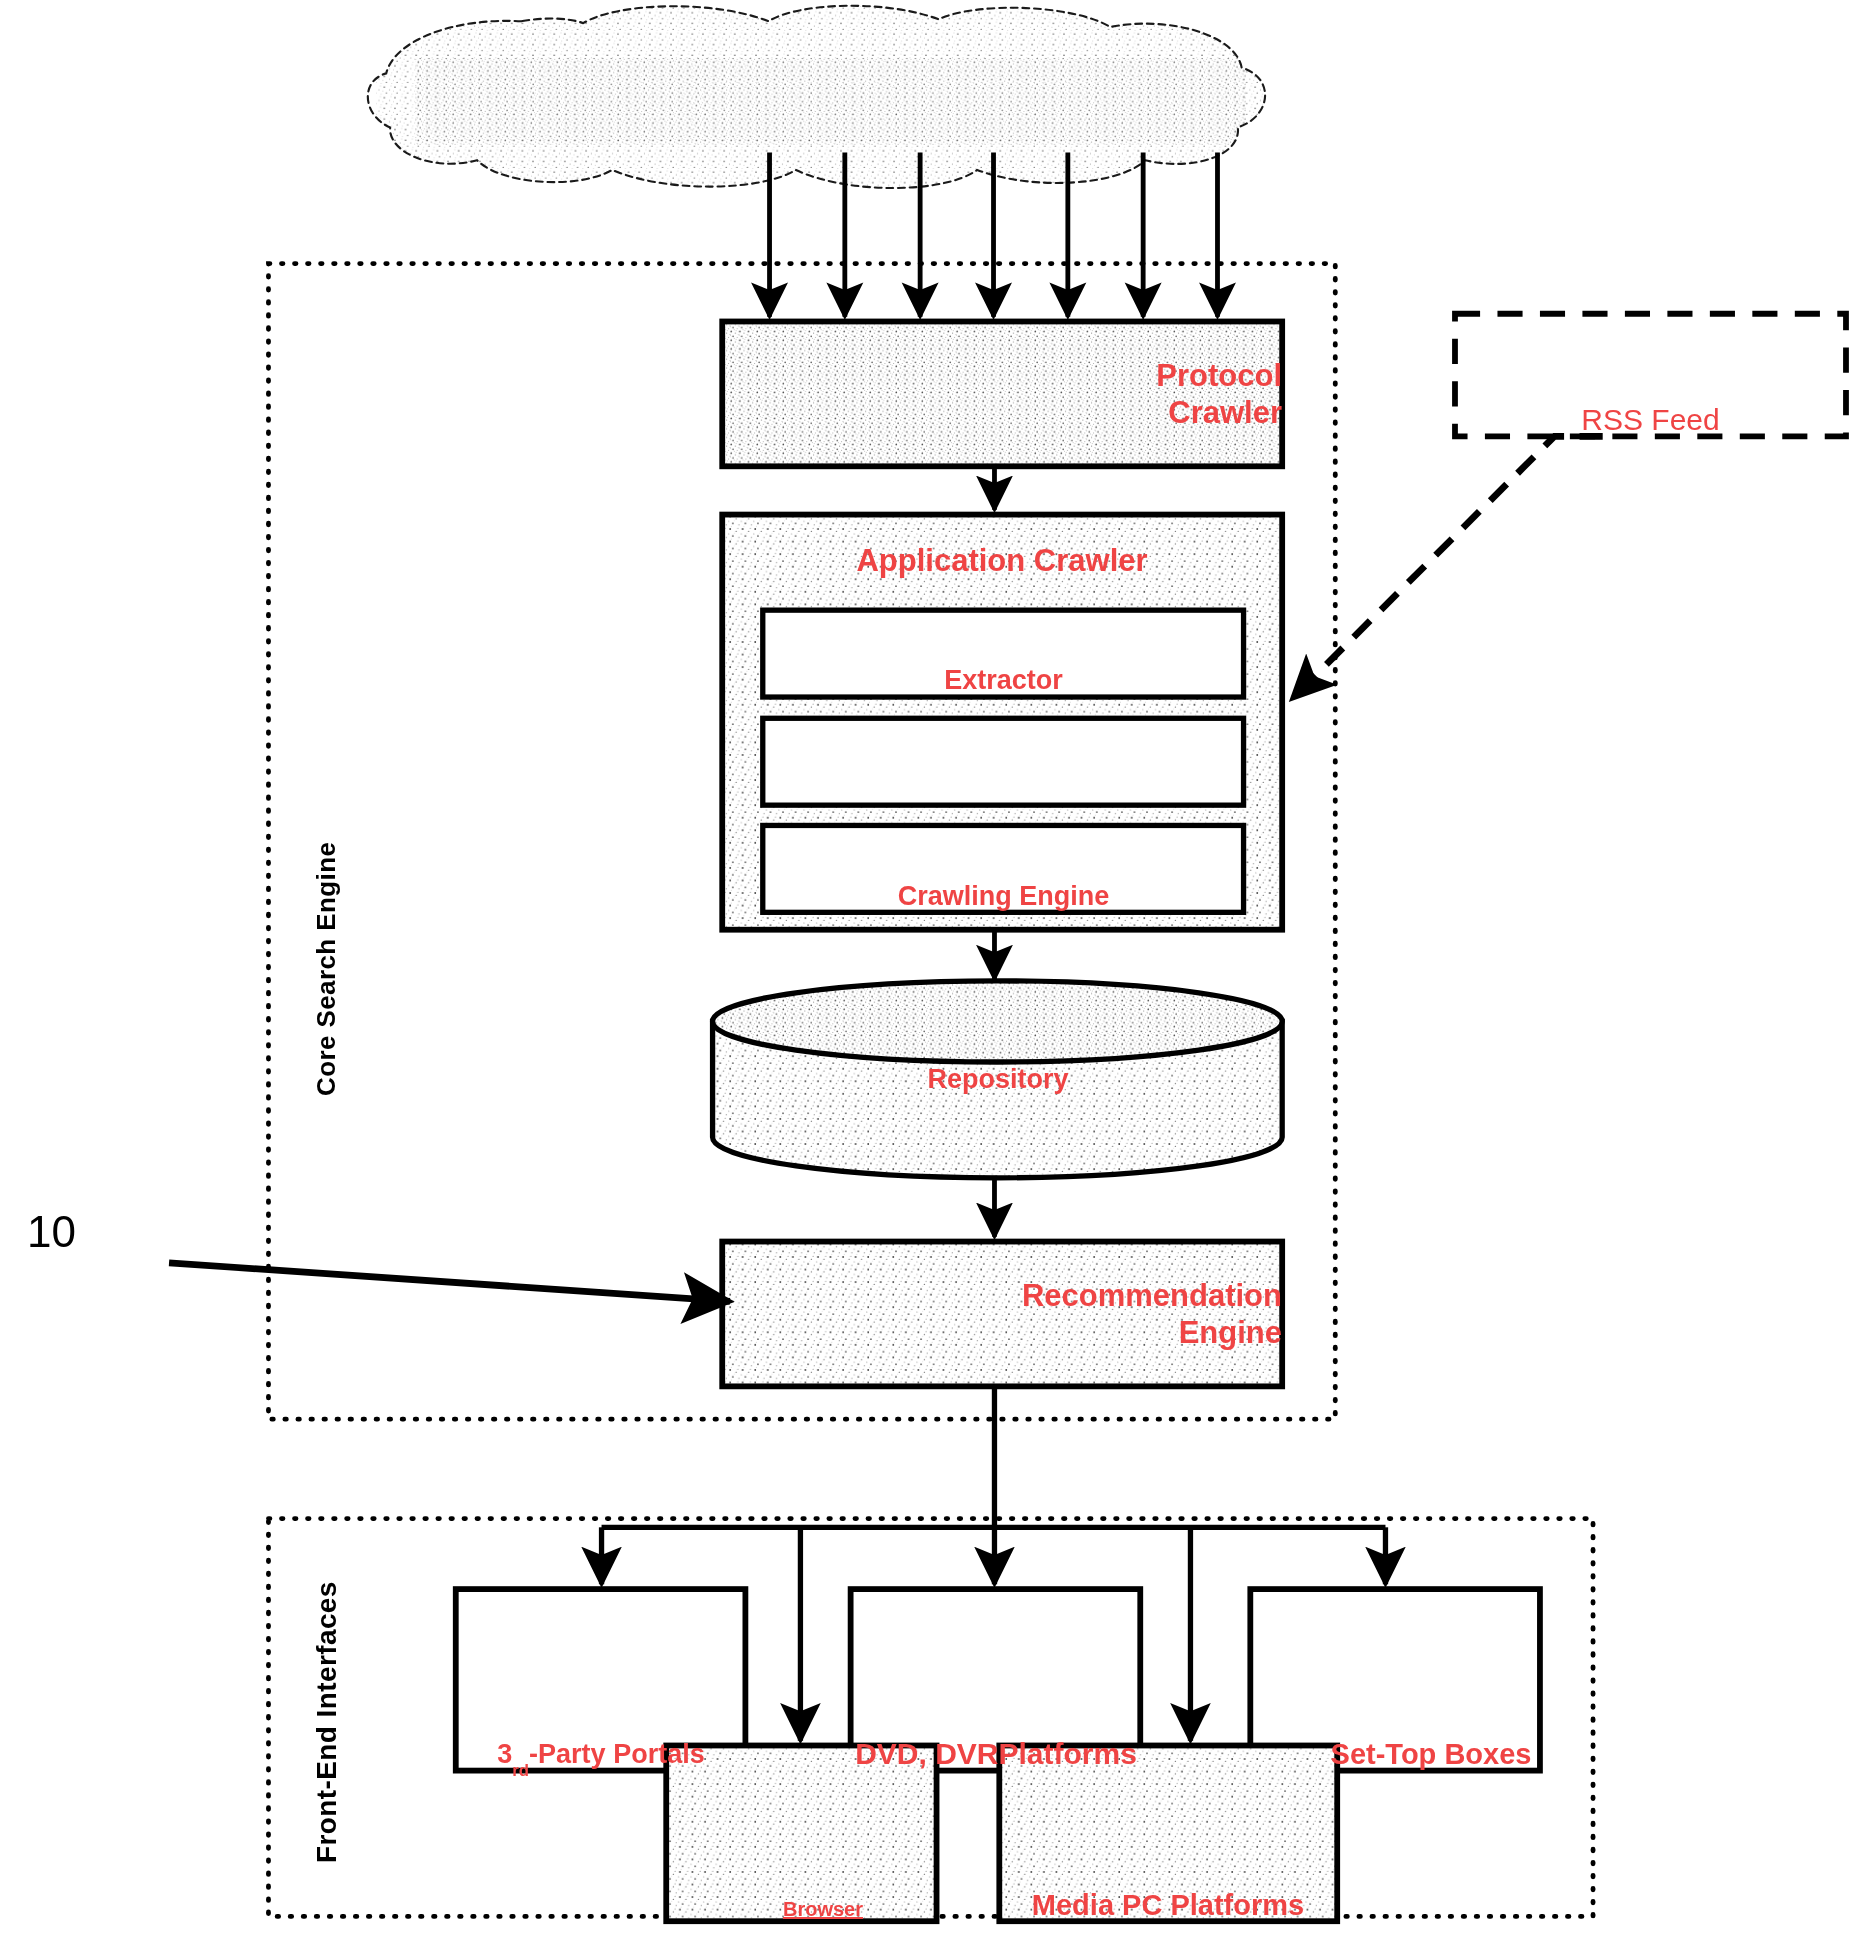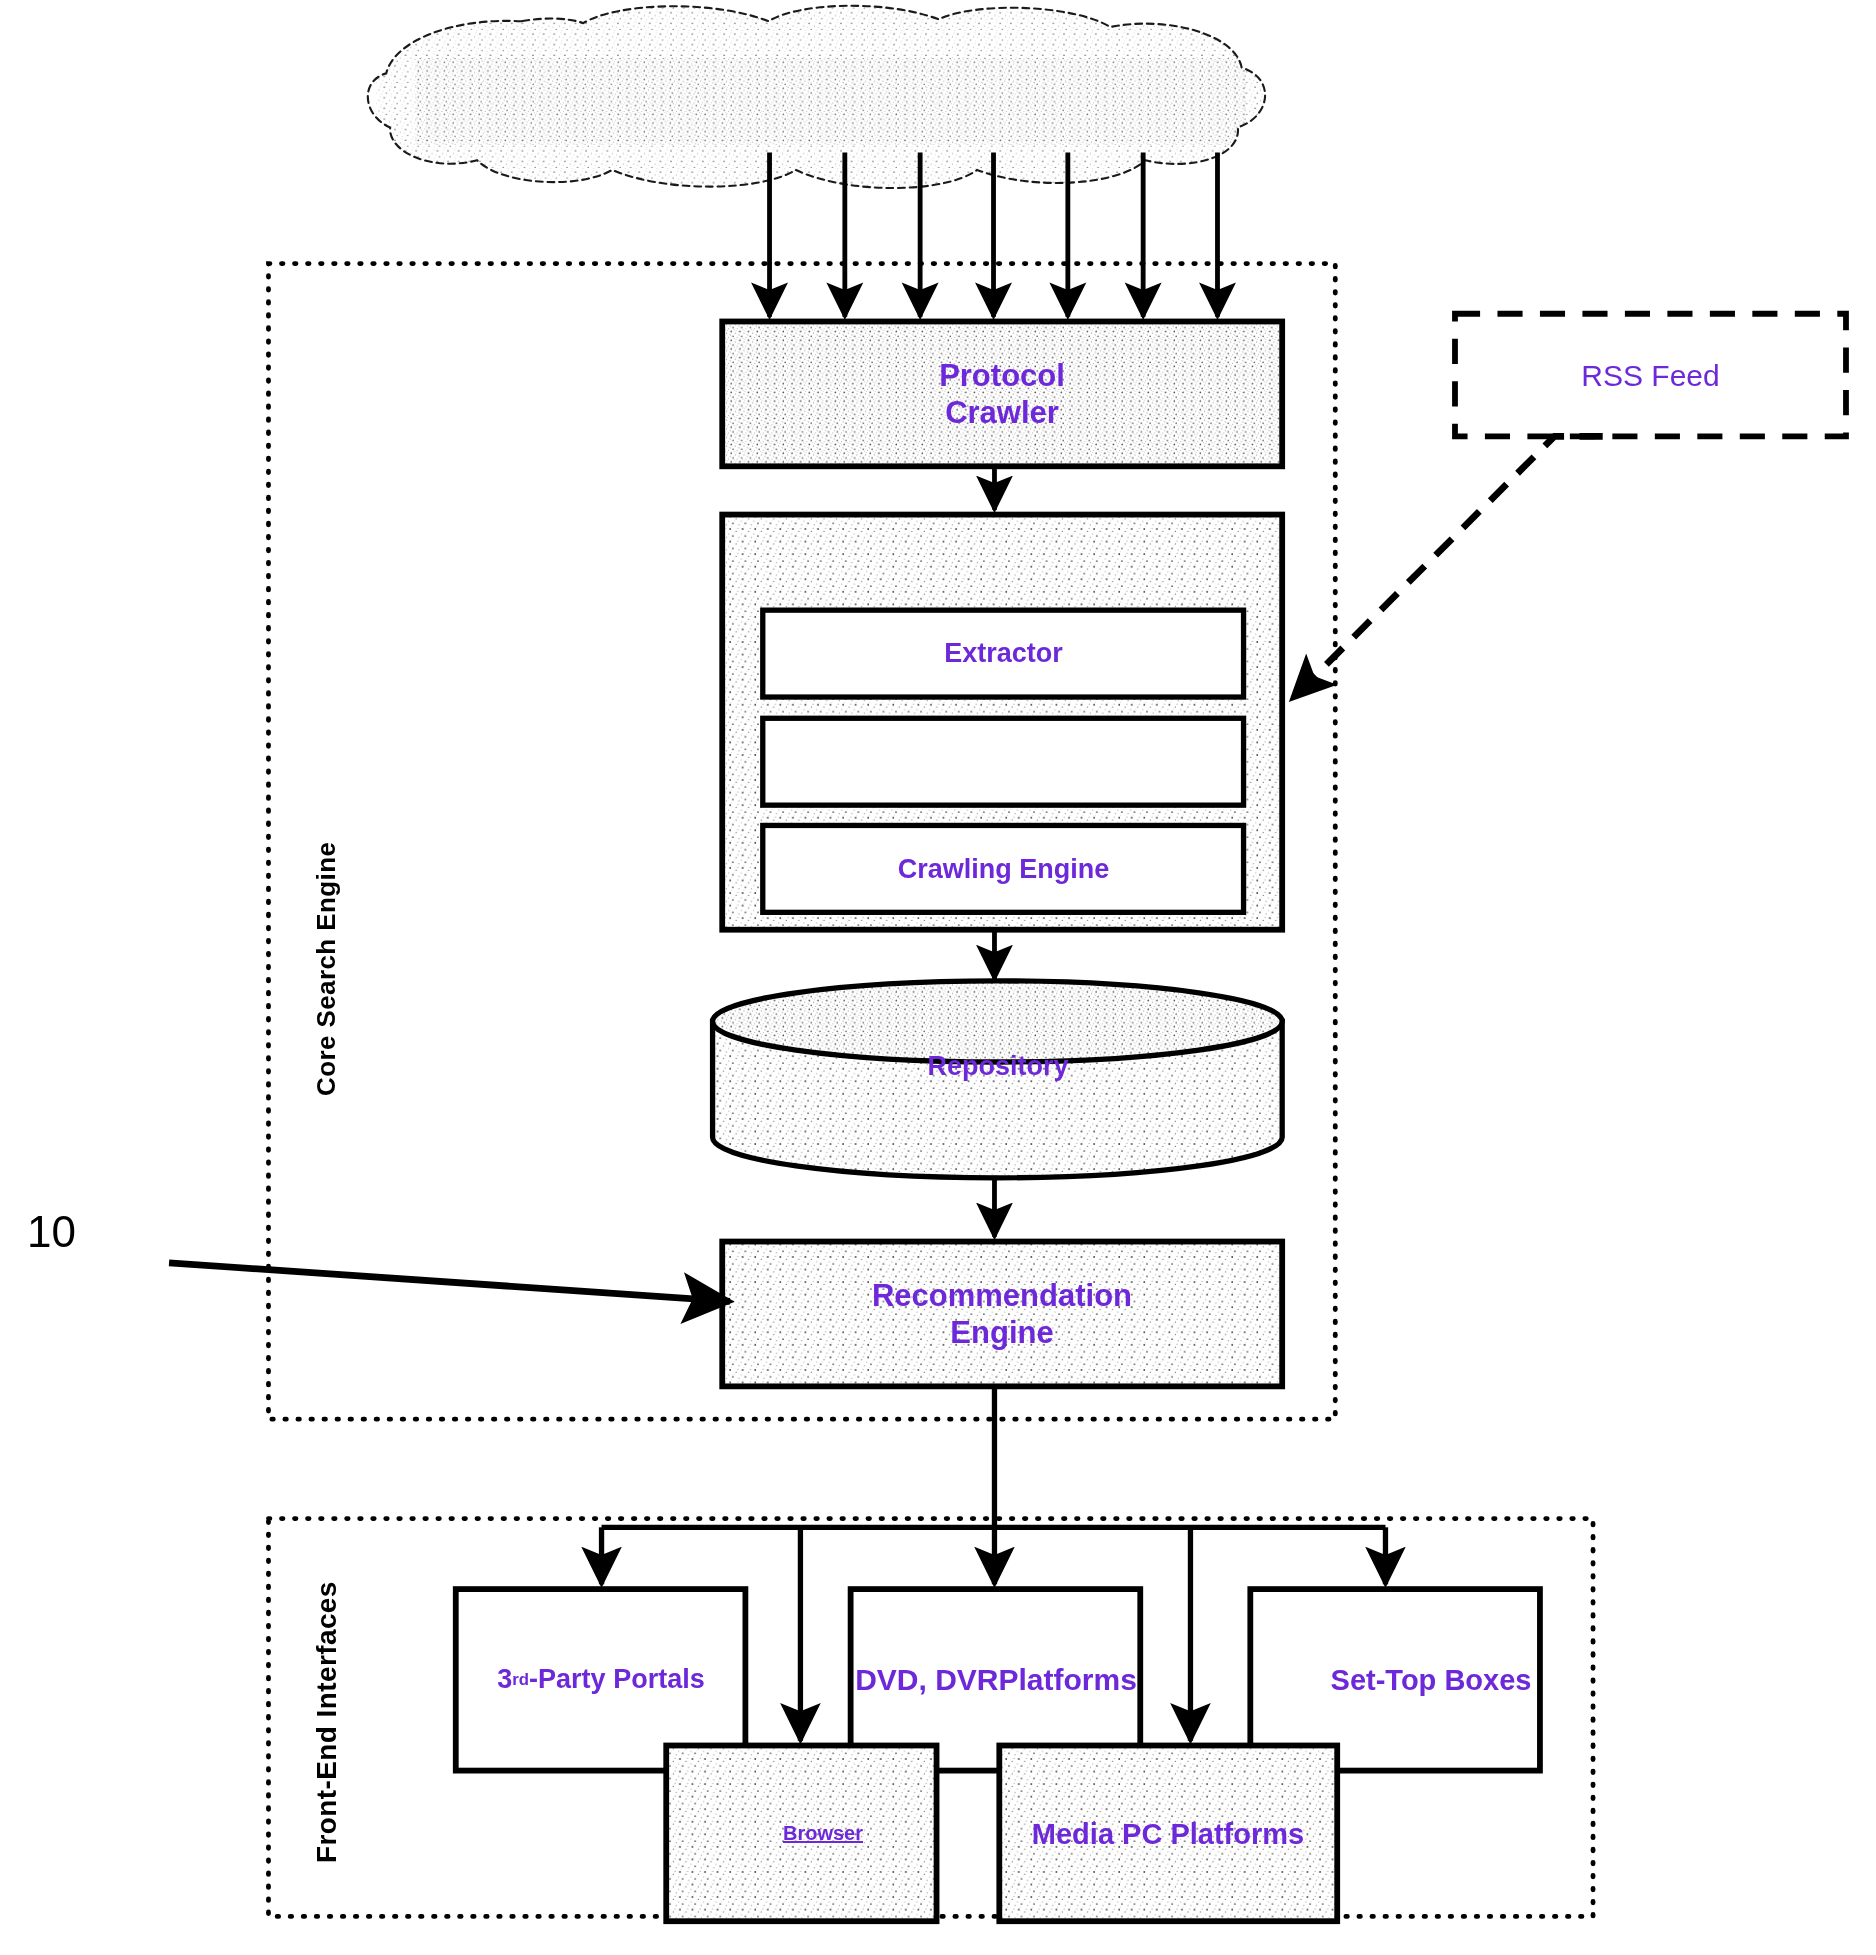--- a/index.html
+++ b/index.html
@@ -20,25 +20,25 @@
   }
   #svg-layer {
     position: absolute;
     left: 0; top: 0;
     width: 1876px;
     height: 1955px;
   }
   .node-label {
     position: absolute;
     display: flex;
-    align-items: center;
+    align-items: flex-end;
     justify-content: center;
     text-align: center;
     font-weight: bold;
-    color: #6d28d9;
+    color: #ef4444;
     line-height: 1.18;
     pointer-events: none;
   }
   .ref-num {
     position: absolute;
     font-family: "Liberation Sans", sans-serif;
     font-size: 44px;
     font-weight: normal;
     color: #000;
   }
@@ -211,20 +211,21 @@
 
   <div class="vert-label" style="left:311px; top:1096px;">Core Search Engine</div>
 
   <div class="vert-label" style="left:311px; top:1863px; font-size:28px;">Front-End Interfaces</div>
 
   <div class="node-label" style="left:722px; top:322px; width:560px; height:145px; font-size:31px; flex-direction:column;">
     <span>Protocol</span>
     <span>Crawler</span>
   </div>
 
+  <div class="node-label" style="left:722px; top:526px; width:560px; height:54px; font-size:31px;">Application Crawler</div>
 
   <div class="node-label" style="left:763px; top:610px; width:481px; height:87px; font-size:27px;">Extractor</div>
   <div class="node-label" style="left:763px; top:826px; width:481px; height:87px; font-size:27px;">Crawling Engine</div>
 
   <div class="node-label" style="left:713px; top:1038px; width:570px; height:58px; font-size:27px;">Repository</div>
 
   <div class="node-label" style="left:722px; top:1242px; width:560px; height:145px; font-size:31px; flex-direction:column;">
     <span>Recommendation</span>
     <span>Engine</span>
   </div>

